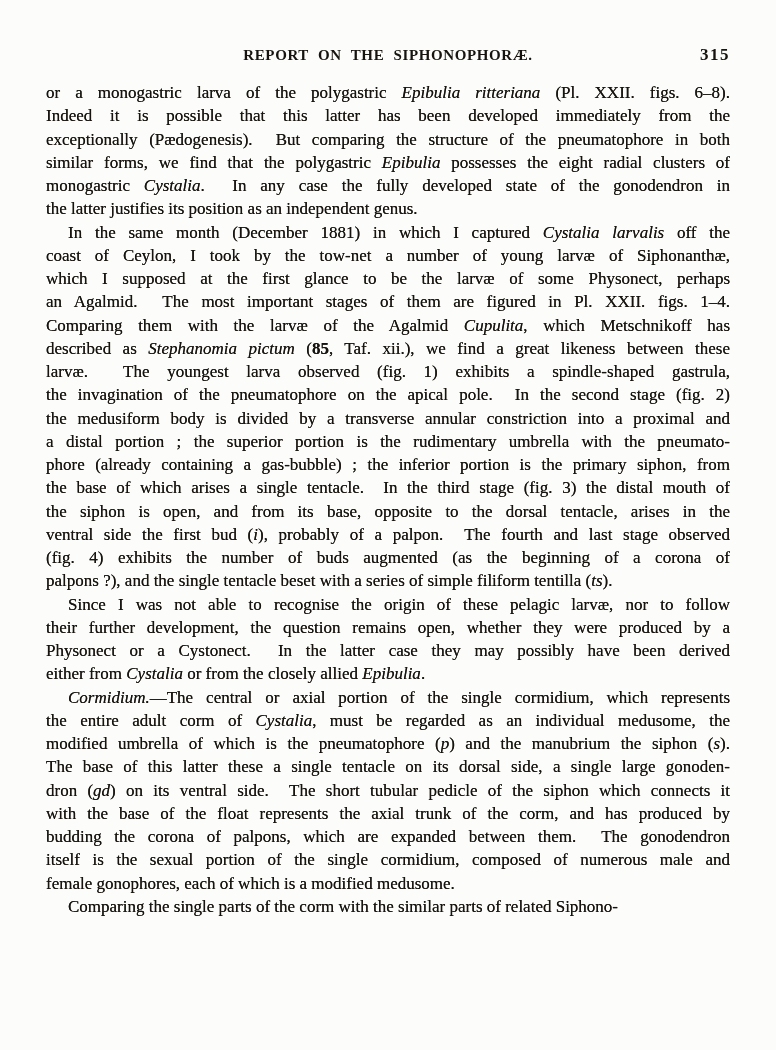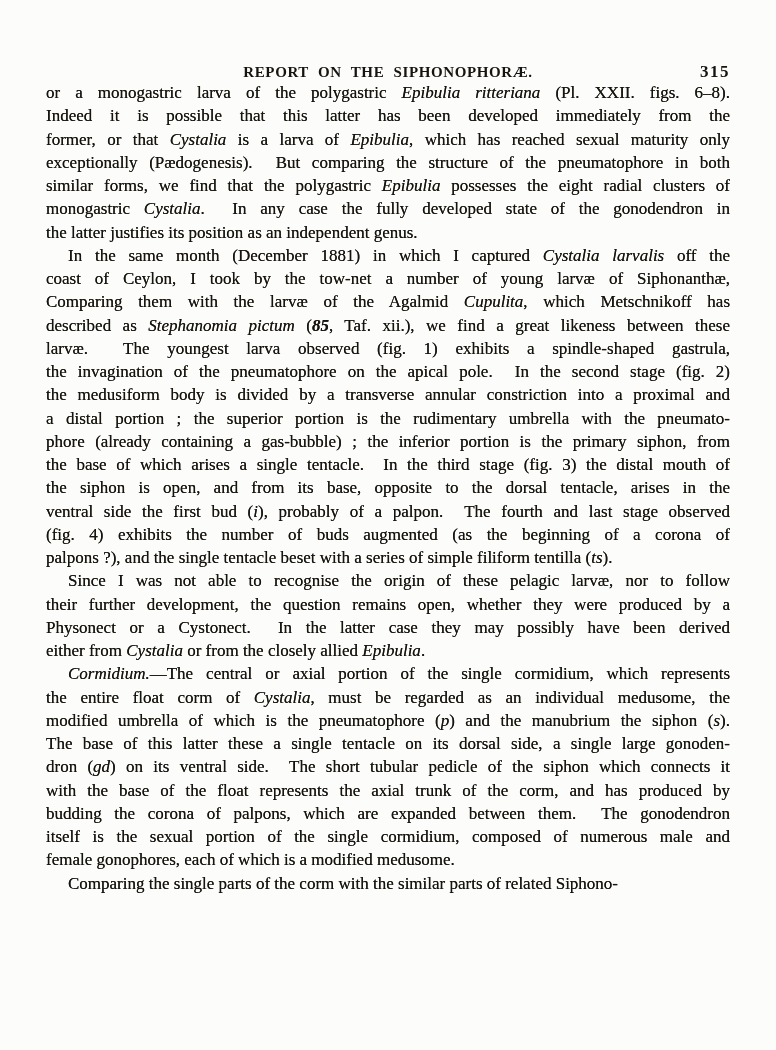--- a/index.html
+++ b/index.html
@@ -11,21 +11,21 @@
     position: relative;
     width: 776px;
     height: 1050px;
     background: #fcfcfa;
     overflow: hidden;
     font-family: "Liberation Serif", "DejaVu Serif", serif;
     color: #17140f;
   }
   .running-header {
     position: absolute;
-    top: 64px;
+    top: 47px;
     left: 46px;
     width: 684px;
     height: 22px;
   }
   .header-title {
     display: block;
     text-align: center;
     font-weight: 700;
     font-size: 15px;
     letter-spacing: 0.6px;
@@ -55,43 +55,44 @@
     text-align-last: justify;
     -moz-text-align-last: justify;
     white-space: normal;
   }
   .line.last {
     text-align-last: left;
     -moz-text-align-last: left;
   }
   .line.indent { text-indent: 22px; }
   .i { font-style: italic; }
-  .b { font-weight: 700; font-style: italic; }
+  .b { font-weight: 700; }
 </style>
 </head>
 <body>
 
 <div class="page">
   <div class="running-header">
     <span class="header-title">REPORT ON THE SIPHONOPHORÆ.</span>
     <span class="page-number">315</span>
   </div>
   <div class="page-body">
       <div class="para">
         <div class="line"><span>or a monogastric larva of the polygastric </span><span class="i">Epibulia ritteriana</span><span> (Pl. XXII. figs. 6–8).</span></div>
         <div class="line"><span>Indeed it is possible that this latter has been developed immediately from the</span></div>
-        <div class="line"><span>former, or that </span><span class="i">Cystalia</span><span> is a larva of </span><span class="i">Epibulia</span><span>, which has reached sexual maturity only</span></div>
         <div class="line"><span>exceptionally (Pædogenesis).&nbsp; But comparing the structure of the pneumatophore in both</span></div>
         <div class="line"><span>similar forms, we find that the polygastric </span><span class="i">Epibulia</span><span> possesses the eight radial clusters of</span></div>
         <div class="line"><span>monogastric </span><span class="i">Cystalia</span><span>.&nbsp; In any case the fully developed state of the gonodendron in</span></div>
         <div class="line last"><span>the latter justifies its position as an independent genus.</span></div>
       </div>
       <div class="para">
         <div class="line indent"><span>In the same month (December 1881) in which I captured </span><span class="i">Cystalia larvalis</span><span> off the</span></div>
         <div class="line"><span>coast of Ceylon, I took by the tow-net a number of young larvæ of Siphonanthæ,</span></div>
+        <div class="line"><span>which I supposed at the first glance to be the larvæ of some Physonect, perhaps</span></div>
+        <div class="line"><span>an Agalmid.&nbsp; The most important stages of them are figured in Pl. XXII. figs. 1–4.</span></div>
         <div class="line"><span>Comparing them with the larvæ of the Agalmid </span><span class="i">Cupulita</span><span>, which Metschnikoff has</span></div>
         <div class="line"><span>described as </span><span class="i">Stephanomia pictum</span><span> (</span><span class="b">85</span><span>, Taf. xii.), we find a great likeness between these</span></div>
         <div class="line"><span>larvæ.&nbsp; The youngest larva observed (fig. 1) exhibits a spindle-shaped gastrula,</span></div>
         <div class="line"><span>the invagination of the pneumatophore on the apical pole.&nbsp; In the second stage (fig. 2)</span></div>
         <div class="line"><span>the medusiform body is divided by a transverse annular constriction into a proximal and</span></div>
         <div class="line"><span>a distal portion ; the superior portion is the rudimentary umbrella with the pneumato-</span></div>
         <div class="line"><span>phore (already containing a gas-bubble) ; the inferior portion is the primary siphon, from</span></div>
         <div class="line"><span>the base of which arises a single tentacle.&nbsp; In the third stage (fig. 3) the distal mouth of</span></div>
         <div class="line"><span>the siphon is open, and from its base, opposite to the dorsal tentacle, arises in the</span></div>
         <div class="line"><span>ventral side the first bud (</span><span class="i">i</span><span>), probably of a palpon.&nbsp; The fourth and last stage observed</span></div>
@@ -99,21 +100,21 @@
         <div class="line last"><span>palpons ?), and the single tentacle beset with a series of simple filiform tentilla (</span><span class="i">ts</span><span>).</span></div>
       </div>
       <div class="para">
         <div class="line indent"><span>Since I was not able to recognise the origin of these pelagic larvæ, nor to follow</span></div>
         <div class="line"><span>their further development, the question remains open, whether they were produced by a</span></div>
         <div class="line"><span>Physonect or a Cystonect.&nbsp; In the latter case they may possibly have been derived</span></div>
         <div class="line last"><span>either from </span><span class="i">Cystalia</span><span> or from the closely allied </span><span class="i">Epibulia</span><span>.</span></div>
       </div>
       <div class="para">
         <div class="line indent"><span class="i">Cormidium.</span><span>—The central or axial portion of the single cormidium, which represents</span></div>
-        <div class="line"><span>the entire float corm of </span><span class="i">Cystalia</span><span>, must be regarded as an individual medusome, the</span></div>
+        <div class="line"><span>the entire adult corm of </span><span class="i">Cystalia</span><span>, must be regarded as an individual medusome, the</span></div>
         <div class="line"><span>modified umbrella of which is the pneumatophore (</span><span class="i">p</span><span>) and the manubrium the siphon (</span><span class="i">s</span><span>).</span></div>
         <div class="line"><span>The base of this latter these a single tentacle on its dorsal side, a single large gonoden-</span></div>
         <div class="line"><span>dron (</span><span class="i">gd</span><span>) on its ventral side.&nbsp; The short tubular pedicle of the siphon which connects it</span></div>
         <div class="line"><span>with the base of the float represents the axial trunk of the corm, and has produced by</span></div>
         <div class="line"><span>budding the corona of palpons, which are expanded between them.&nbsp; The gonodendron</span></div>
         <div class="line"><span>itself is the sexual portion of the single cormidium, composed of numerous male and</span></div>
         <div class="line last"><span>female gonophores, each of which is a modified medusome.</span></div>
       </div>
       <div class="para">
         <div class="line last indent"><span>Comparing the single parts of the corm with the similar parts of related Siphono-</span></div>

